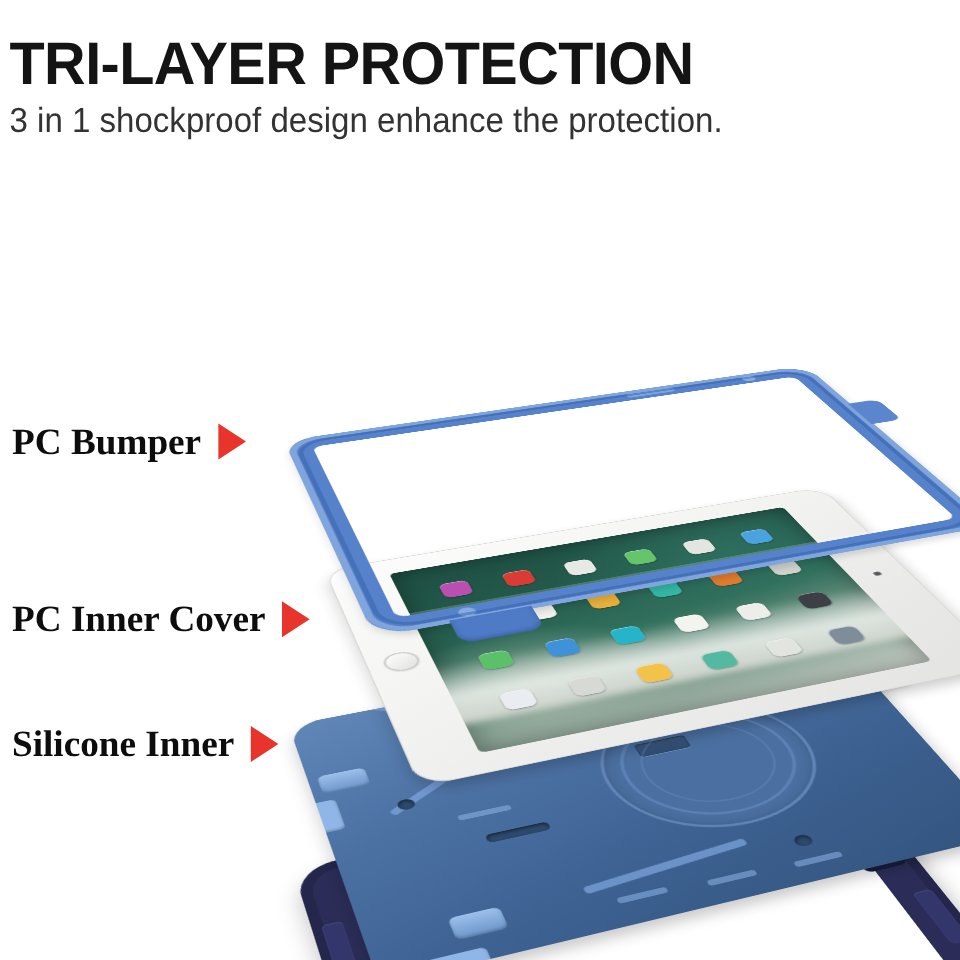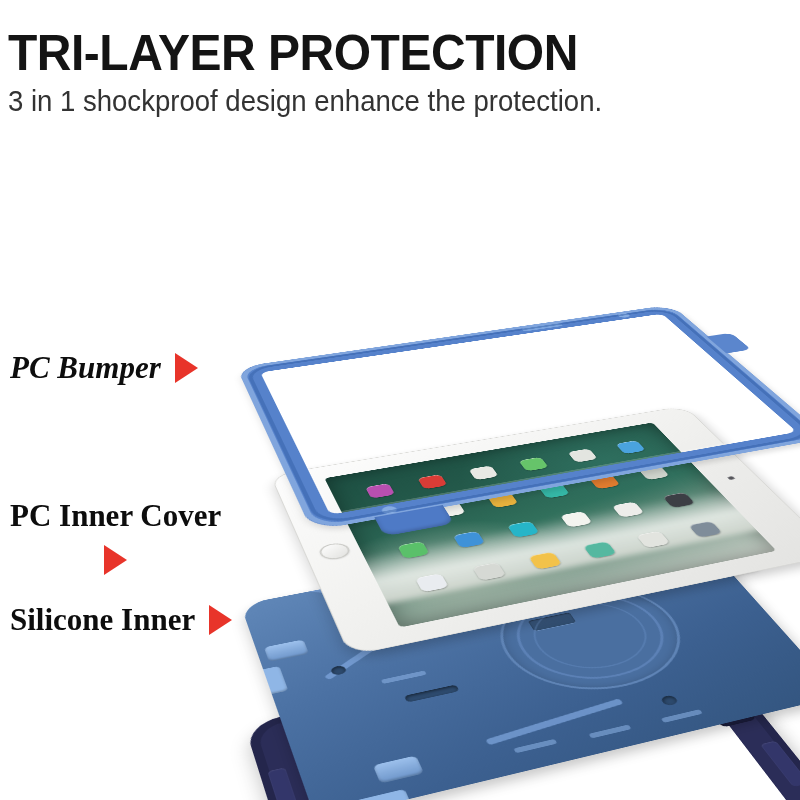--- a/index.html
+++ b/index.html
@@ -75,21 +75,21 @@
   }
   .label-arrow {
     width: 0;
     height: 0;
     border-top: 15px solid transparent;
     border-bottom: 15px solid transparent;
     border-left: 23px solid #e8342a;
     flex: 0 0 auto;
   }
   #label-bumper   { left: 10px; top: 352px; }
-  #label-inner    { left: 10px; top: 500px; flex-direction: column; }
+  #label-inner    { left: 10px; top: 500px; }
   #label-silicone { left: 10px; top: 604px; }
 
   
   .stage {
     position: absolute;
     left: 250px;
     top: 225px;
     width: 550px;
     height: 560px;
     perspective: 1500px;
@@ -515,21 +515,21 @@
         <div class="bumper-notch bn-b"></div>
         <div class="bumper-notch bn-c"></div>
       </div>
       <div class="bumper-tab"></div>
       <div class="bumper-tab2"></div>
     </div>
 
   </div>
 
   <div class="label-row" id="label-bumper">
-    <span class="label-text" style="color: rgb(13, 13, 13); font-style: italic;">PC Bumper</span>
+    <span class="label-text" style="color: rgb(13, 13, 13);">PC Bumper</span>
     <span class="label-arrow" style="border-left-color: rgb(232, 52, 42);"></span>
   </div>
 
   <div class="label-row" id="label-inner">
     <span class="label-text" style="color: rgb(13, 13, 13);">PC Inner Cover</span>
     <span class="label-arrow" style="border-left-color: rgb(232, 52, 42);"></span>
   </div>
 
   <div class="label-row" id="label-silicone">
     <span class="label-text" style="color: rgb(13, 13, 13);">Silicone Inner</span>

